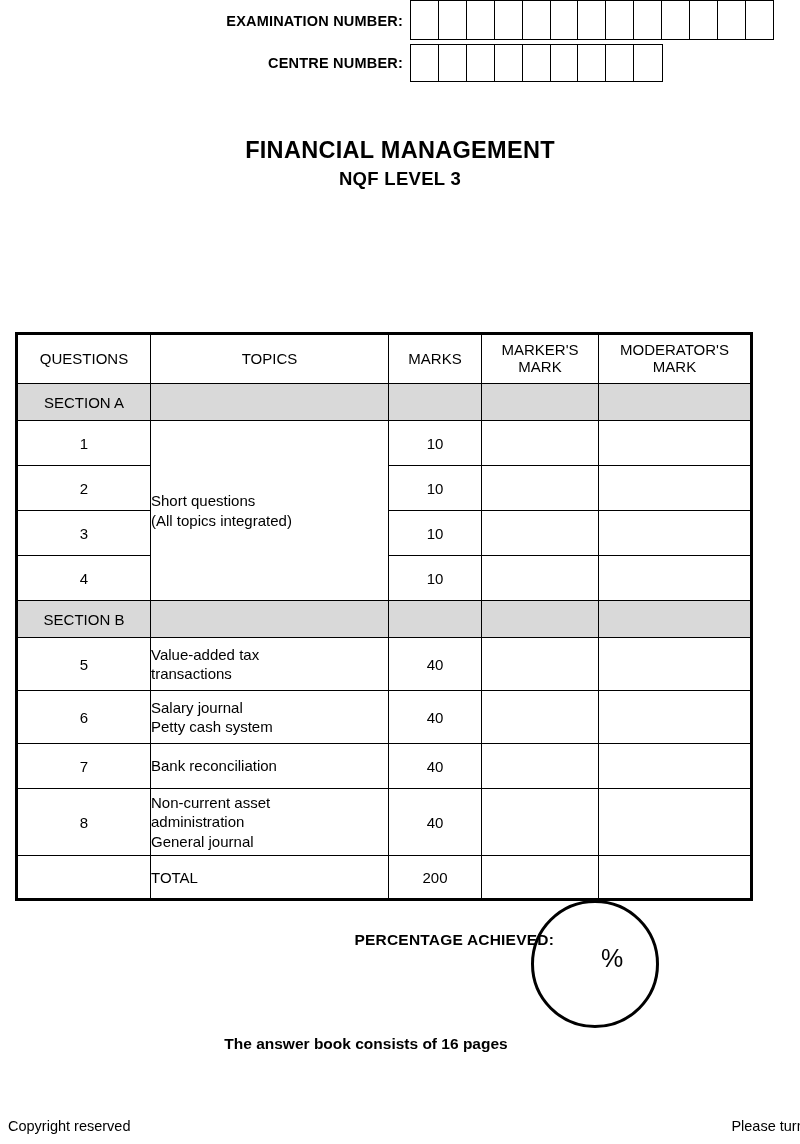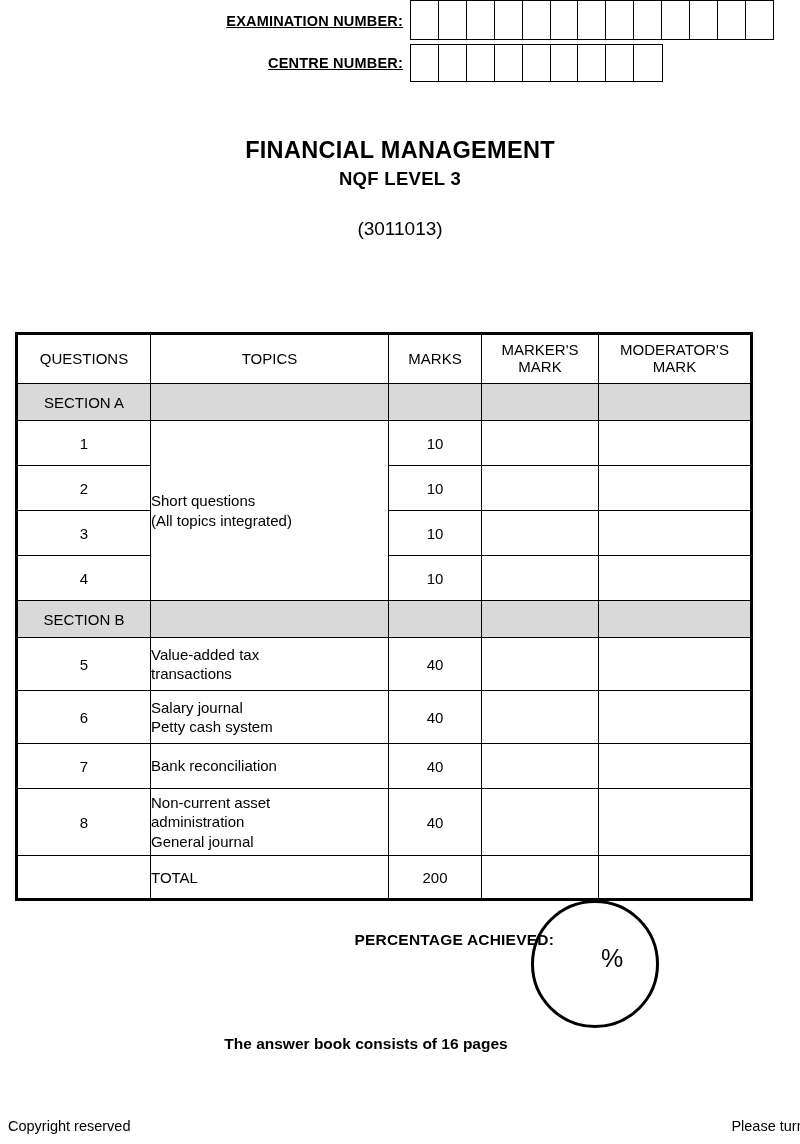--- a/index.html
+++ b/index.html
@@ -16,21 +16,20 @@
     color: #000000;
     -webkit-font-smoothing: antialiased;
   }
 
   
   .idblock {
     position: absolute;
     left: 0;
     top: 0;
     width: 800px;
-    text-decoration: underline;
   }
   .idrow {
     display: flex;
     align-items: flex-start;
     height: 42px;
   }
   .idrow.second { margin-top: 2px; }
 
   .idlabel {
     width: 410px;
@@ -265,21 +264,20 @@
       <div class="cellbox"></div>
       <div class="cellbox"></div>
     </div>
   </div>
 
 </div>
 
 <div class="titleblock">
   <div class="t-main">FINANCIAL MANAGEMENT</div>
   <div class="t-sub">NQF LEVEL 3</div>
-  <div class="t-code">(3011013)</div>
 </div>
 
 <div class="marks-table-wrap">
 <table class="marks">
   <colgroup>
     <col class="c-q">
         <col class="c-t">
         <col class="c-m">
         <col class="c-mk">
         <col class="c-md">

